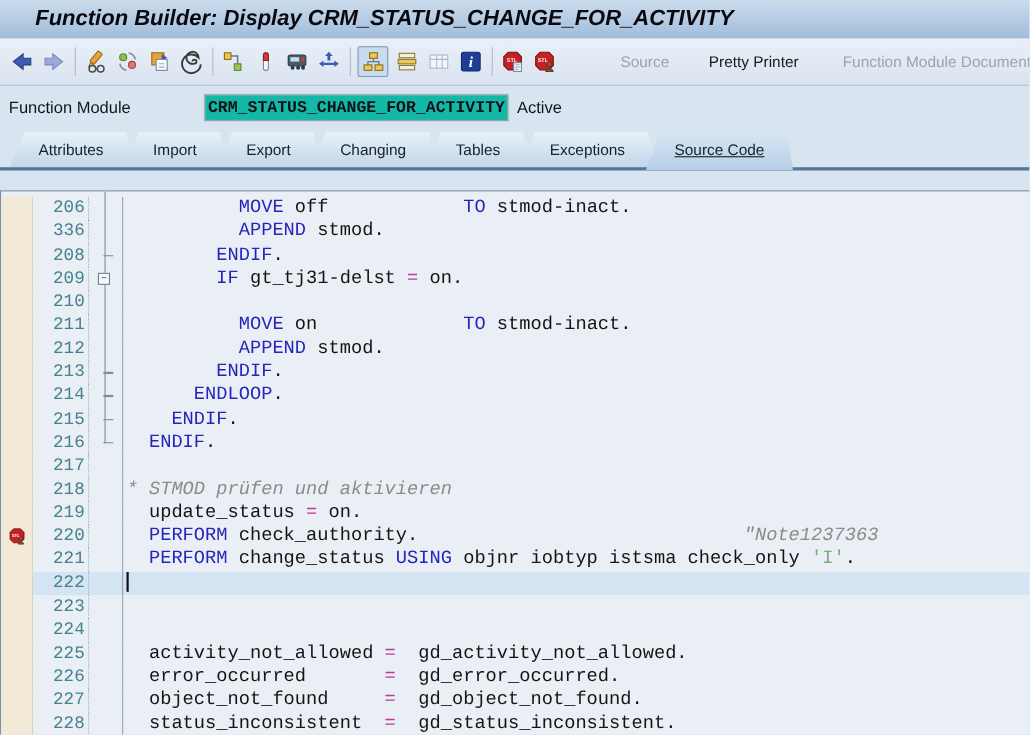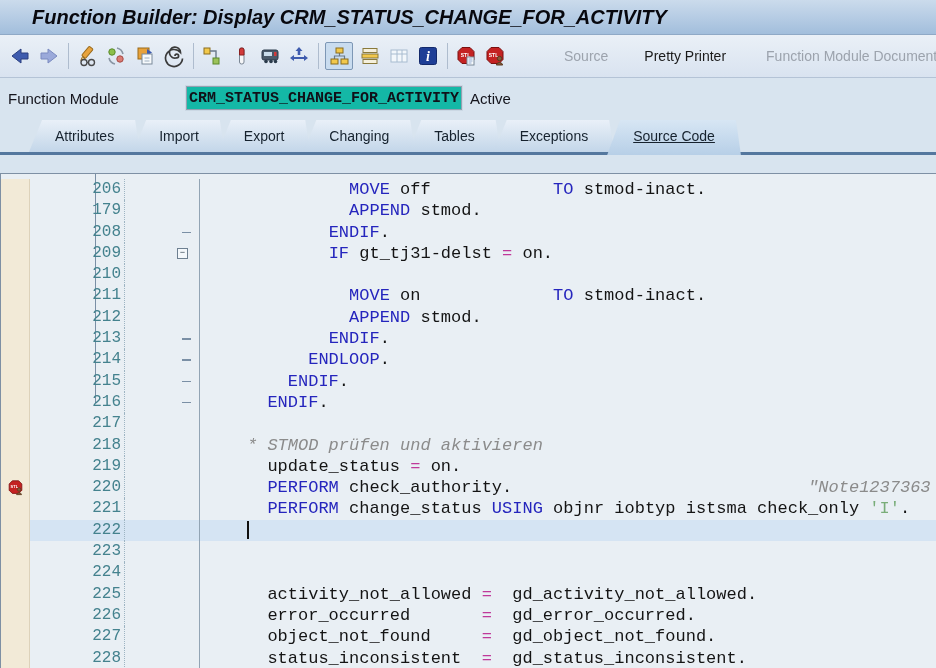--- a/index.html
+++ b/index.html
@@ -26,37 +26,37 @@
   .fmrow{position:absolute;left:0;top:78px;width:936px;height:42px;}
   .fmlabel{position:absolute;left:8px;top:12px;font-size:15px;color:#14141c;}
   .fminput{position:absolute;left:186px;top:8px;width:270px;height:22px;
     background:#14b8a6;border:1px solid #93A1B1;box-shadow:0 0 0 1px #CBD8E4;
     font-family:"Liberation Mono",monospace;font-size:15px;font-weight:600;color:#101018;
     padding:0 2px;}
   .fmstatus{position:absolute;left:470px;top:12px;font-size:15px;color:#14141c;}
 
   
   .tabstrip{position:absolute;left:0;top:120px;width:936px;height:32px;
-    display:flex;align-items:flex-end;padding-left:36px;box-sizing:border-box;}
+    display:flex;align-items:flex-end;padding-left:16px;box-sizing:border-box;}
   .tab{height:32px;line-height:32px;text-align:center;font-size:14px;color:#16222E;
     padding:0 26px;margin-left:-7px;flex:0 0 auto;
     background:linear-gradient(#E9F0F8,#C3D6E9);
     clip-path:polygon(13px 0,calc(100% - 5px) 0,100% 100%,0 100%);
     filter:drop-shadow(0 0 1px #8096B0);cursor:default;}
   .tab.active{height:35px;line-height:33px;margin-bottom:-3px;z-index:5;position:relative;
     background:linear-gradient(#D7E6F4,#B7CFE7);text-decoration:underline;}
   .tabline{position:absolute;left:0;top:152px;width:936px;height:3px;background:#54779E;}
 
   
   .editor{position:absolute;left:0;top:173px;width:936px;height:495px;
     background:#E9EFF4;border-top:1px solid #7E90A4;border-left:1px solid #7E90A4;
     box-sizing:border-box;overflow:hidden;}
   .rows{position:absolute;left:0;top:5px;width:100%;}
   .guide{position:absolute;left:94px;top:0;width:1px;height:229px;background:#7A8FA5;z-index:0;}
-  .row{height:21.3px;display:flex;position:relative;z-index:1;gap:44px;}
+  .row{height:21.3px;display:flex;position:relative;z-index:1;}
   .row.hl{background:#D5E4F3;}
   .cell-margin{width:28px;flex:0 0 auto;background:#F2EAD7;border-right:1px solid #DDD2BA;
     display:flex;align-items:center;justify-content:center;}
   .cell-margin svg{width:19px;height:19px;}
   .cell-num{width:47px;flex:0 0 auto;text-align:right;padding-right:3px;
     border-right:1px dotted #9DB4C2;color:#44828E;
     font-family:"Liberation Mono",monospace;font-size:16px;line-height:21.3px;}
   .cell-fold{width:30px;flex:0 0 auto;border-right:1px solid #92A4B4;position:relative;}
   .tickmark{position:absolute;left:13px;top:10px;width:9px;height:1.5px;background:#7A8FA5;}
   .foldbox{position:absolute;left:8px;top:5px;width:11px;height:11px;box-sizing:border-box;
@@ -222,21 +222,21 @@
   <div class="guide"></div>
   <div class="rows">
       <div class="row">
         <div class="cell-margin"></div>
         <div class="cell-num">206</div>
         <div class="cell-fold"></div>
         <div class="cell-code"><span class="seg-p">          </span><span class="seg-k">MOVE</span><span class="seg-p"> off            </span><span class="seg-k">TO</span><span class="seg-p"> stmod-inact.</span></div>
       </div>
       <div class="row">
         <div class="cell-margin"></div>
-        <div class="cell-num">179</div>
+        <div class="cell-num">336</div>
         <div class="cell-fold"></div>
         <div class="cell-code"><span class="seg-p">          </span><span class="seg-k">APPEND</span><span class="seg-p"> stmod.</span></div>
       </div>
       <div class="row">
         <div class="cell-margin"></div>
         <div class="cell-num">208</div>
         <div class="cell-fold">
           <span class="tickmark"></span>
         </div>
         <div class="cell-code"><span class="seg-p">        </span><span class="seg-k">ENDIF</span><span class="seg-p">.</span></div>

